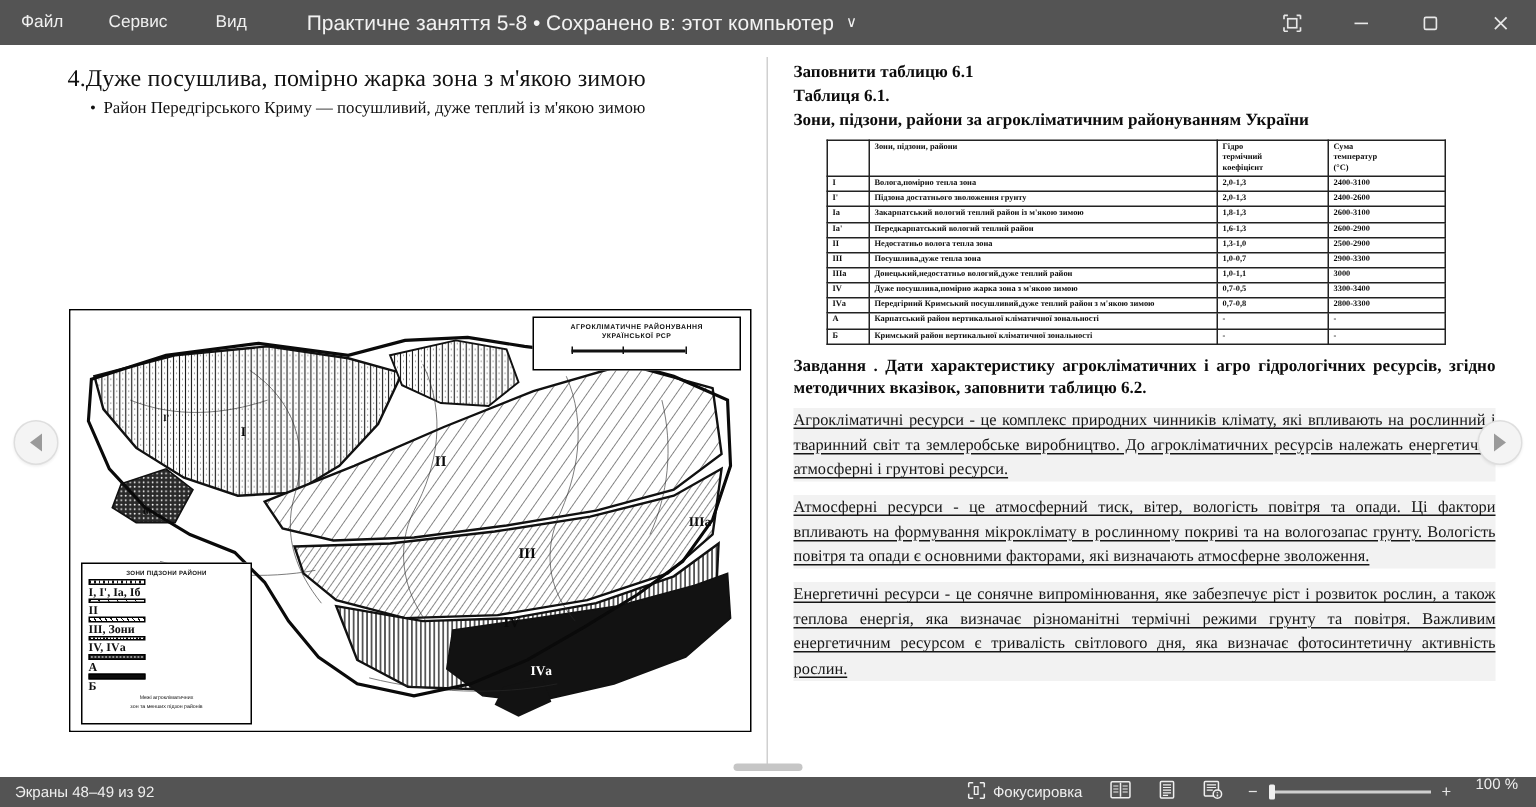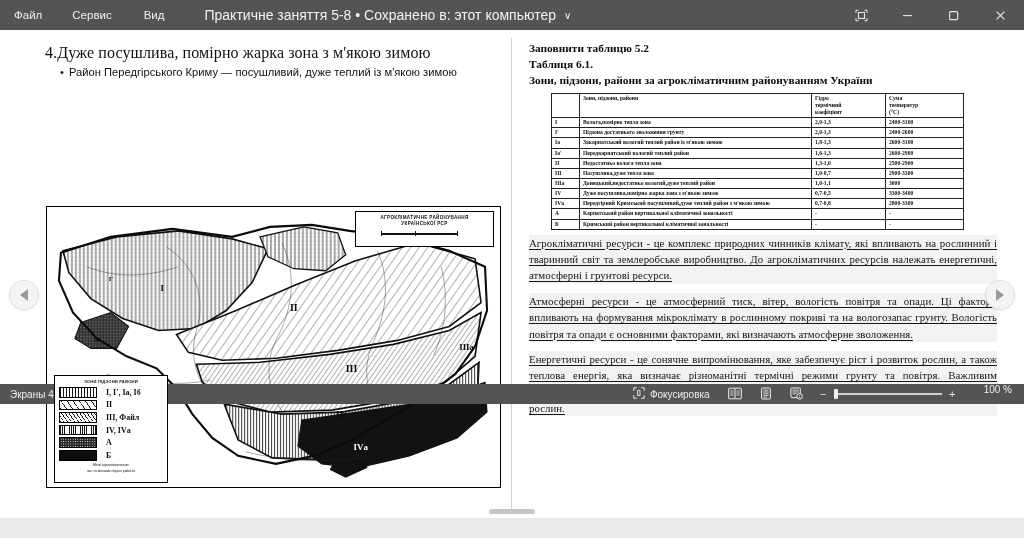--- a/index.html
+++ b/index.html
@@ -2,21 +2,21 @@
 <html><head>
 <meta charset="utf-8">
 <style>
   * { box-sizing: border-box; margin: 0; padding: 0; }
   html, body {
     width: 1024px; height: 538px;
     overflow: hidden;
     font-family: "Liberation Sans", sans-serif;
     background: #e9e9e9;
   }
-  .app { position: relative; width: 1024px; height: 404px; background: #e8e8e8; }
+  .app { position: relative; width: 1024px; height: 538px; background: #e8e8e8; }
 
   
   .titlebar {
     position: absolute; top: 0; left: 0; width: 1024px; height: 30px;
     background: #545454; display: flex; align-items: center;
   }
   .menu-item {
     color: #f0f0f0; font-size: 11.5px; padding: 0 0; margin: 0;
     height: 30px; line-height: 30px; cursor: default; white-space: nowrap;
   }
@@ -55,21 +55,21 @@
     background: #d0d0d0;
   }
 
   
   .lp-body { position: absolute; left: 45px; top: 14px; width: 455px; }
   .lp-line1 {
     font-family: "Liberation Serif", serif; font-size: 16px; color: #111;
     letter-spacing: .1px;
   }
   .lp-bullet {
-    font-family: Liberation Sans, sans-serif; font-size: 11.2px; color: #111;
+    font-family: Liberation Serif, serif; font-size: 11.2px; color: #111;
     margin-top: 4px; margin-left: 26px; text-indent: -11px;
   }
   .lp-bullet::before { content: "\2022"; margin-right: 5px; }
 
   .figure {
     position: absolute; left: 46px; top: 176px; width: 455px; height: 282px;
     border: 1.3px solid #000; background: #fff; overflow: hidden;
   }
   .map-canvas { position: absolute; inset: 0; }
 
@@ -88,21 +88,21 @@
   .map-scale .t { position:absolute; top:0; width:1px; height:5px; background:#111; }
 
   .legend-box {
     position: absolute; left: 7px; bottom: 4px; width: 114px; height: 108px;
     border: 1.1px solid #000; background: #fff; z-index: 6; padding: 3px 4px;
   }
   .legend-head {
     font-size: 4.1px; font-weight: bold; text-align: center; letter-spacing: .2px;
     color: #111; margin-bottom: 2px;
   }
-  .legend-row { display: flex; align-items: center; height: 12.6px; }
+  .legend-row { display: flex; align-items: flex-start; height: 12.6px; flex-direction: column; }
   .legend-swatch {
     width: 38px; height: 10.5px; border: .8px solid #000; margin-right: 9px;
   }
   .legend-label { font-size: 8px; font-weight: bold; color: #111; font-family: "Liberation Serif", serif; }
   .legend-foot {
     font-size: 3.5px; text-align: center; color: #111; margin-top: 1px; line-height: 1.5;
   }
 
   .fig-caption {
     position: absolute; left: 46px; top: 462px; width: 460px;
@@ -181,21 +181,21 @@
   .sb-btn .lbl { font-size: 10px; margin-left: 5px; white-space: nowrap; }
   .zoom-box { display: flex; align-items: center; height: 20px; padding: 0 6px; }
   .zoom-sign { font-size: 11px; color: #e6e6e6; width: 11px; text-align: center; }
   .zoom-track {
     width: 108px; height: 1.5px; background: #cfcfcf; margin: 0 5px; position: relative;
   }
   .zoom-thumb {
     position: absolute; left: 0px; top: -4px; width: 4px; height: 10px;
     background: #efefef; border-radius: 1px;
   }
-  .zoom-pct { font-size: 10px; margin-left: 20px; margin-right: 12px; white-space: nowrap; }
+  .zoom-pct { font-size: 10px; margin-left: 8px; margin-right: 12px; white-space: nowrap; }
   svg { overflow: visible; }
 </style>
 </head>
 <body>
 
 <div class="app">
 
   <div class="titlebar">
     <div class="menu-item mi-file">Файл</div>
     <div class="menu-item mi-serv">Сервис</div>
@@ -329,21 +329,21 @@
             <div class="legend-row">
               <div class="legend-swatch" style="background-image:repeating-linear-gradient(90deg,#151515 0 0.8px,#fff 0.8px 3px);"></div>
               <div class="legend-label">I, I', Iа, Iб</div>
             </div>
             <div class="legend-row">
               <div class="legend-swatch" style="background-image:repeating-linear-gradient(55deg,#151515 0 0.7px,#fff 0.7px 5px);"></div>
               <div class="legend-label">II</div>
             </div>
             <div class="legend-row">
               <div class="legend-swatch" style="background-image:repeating-linear-gradient(55deg,#151515 0 0.7px,#fff 0.7px 3px);"></div>
-              <div class="legend-label">III, Файл</div>
+              <div class="legend-label">III, Зони</div>
             </div>
             <div class="legend-row">
               <div class="legend-swatch" style="background-image:repeating-linear-gradient(90deg,#151515 0 0.9px,#fff 0.9px 2.2px);"></div>
               <div class="legend-label">IV, IVа</div>
             </div>
             <div class="legend-row">
               <div class="legend-swatch" style="background-color:#2a2a2a;background-image:radial-gradient(#fff 0.5px, transparent 0.6px);background-size:2.4px 2.4px;"></div>
               <div class="legend-label">А</div>
             </div>
             <div class="legend-row">
@@ -353,21 +353,21 @@
 
             <div class="legend-foot">Межі агрокліматичних</div>
             <div class="legend-foot">зон та менших підзон районів</div>
           </div>
         </div>
 
       </div>
 
       <div class="page page-right">
         <div class="rp">
-          <div class="rp-h">Заповнити таблицю 5.2</div>
+          <div class="rp-h">Заповнити таблицю 6.1</div>
           <div class="rp-h">Таблиця 6.1.</div>
           <div class="rp-h">Зони, підзони, райони за агрокліматичним районуванням України</div>
 
           <table class="zones">
             <tbody>
               <tr class="hdr">
                 <td class="c-idx"></td>
                 <td class="c-name">Зони, підзони, райони</td>
                 <td class="c-k">
                   <span>Гідро</span><br>
@@ -442,20 +442,21 @@
               </tr>
               <tr>
                 <td class="c-idx">Б</td>
                 <td class="c-name">Кримський район вертикальної кліматичної зональності</td>
                 <td class="c-k">-</td>
                 <td class="c-t">-</td>
               </tr>
             </tbody>
           </table>
 
+          <div class="rp-task">Завдання . Дати характеристику агрокліматичних і агро гідрологічних ресурсів, згідно методичних вказівок, заповнити таблицю 6.2.</div>
           <div class="para first">Агрокліматичні ресурси - це комплекс природних чинників клімату, які впливають на рослинний і тваринний світ та землеробське виробництво. До агрокліматичних ресурсів належать енергетичні, атмосферні і грунтові ресурси.</div>
           <div class="para">Атмосферні ресурси - це атмосферний тиск, вітер, вологість повітря та опади. Ці фактори впливають на формування мікроклімату в рослинному покриві та на вологозапас грунту. Вологість повітря та опади є основними факторами, які визначають атмосферне зволоження.</div>
           <div class="para">Енергетичні ресурси - це сонячне випромінювання, яке забезпечує ріст і розвиток рослин, а також теплова енергія, яка визначає різноманітні термічні режими грунту та повітря. Важливим енергетичним ресурсом є тривалість світлового дня, яка визначає фотосинтетичну активність рослин.</div>
         </div>
       </div>
 
       <div class="page-divider"></div>
     </div>
 
     <div class="nav-arrow nav-prev">

